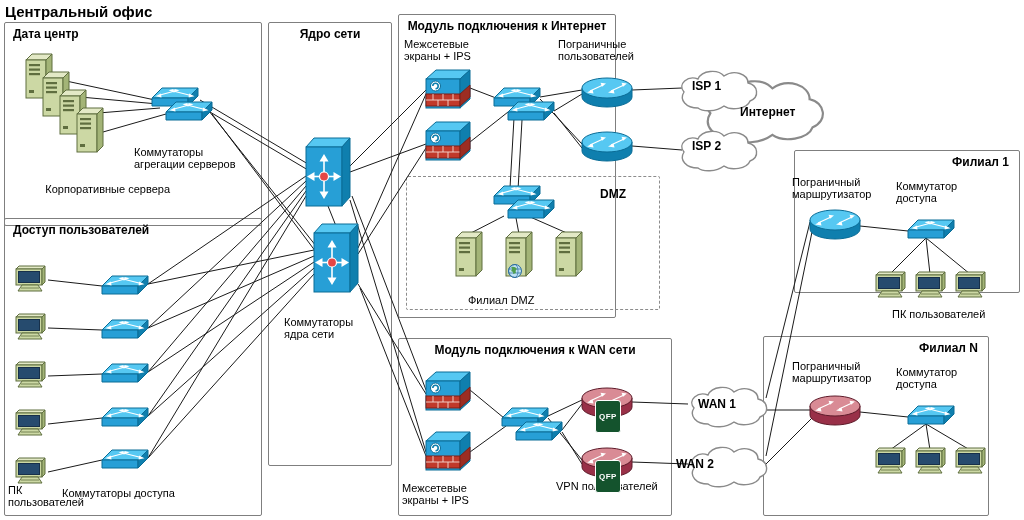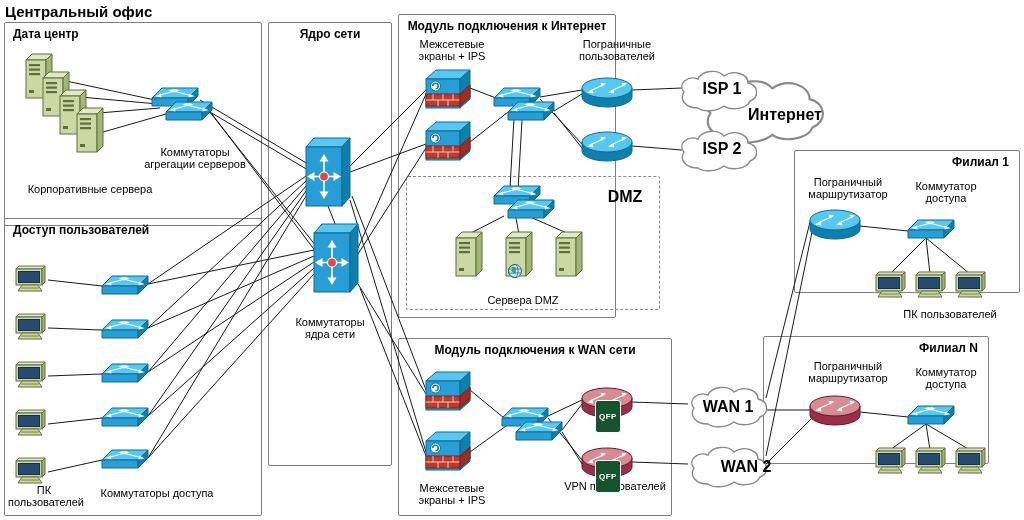--- a/index.html
+++ b/index.html
@@ -5,23 +5,23 @@
   *{box-sizing:border-box;margin:0;padding:0}
   html,body{background:#ffffff}
   body{font-family:"Liberation Sans",sans-serif;color:#000}
   .stage{position:relative;width:1024px;height:520px;background:#fff;overflow:hidden}
   .gbox{position:absolute;border:1px solid #7f7f7f;border-radius:2px;background:transparent}
   .gbox.dashed{border:1px dashed #8c8c8c}
   .gbox-title{position:absolute;top:4px;left:8px;font-size:12px;font-weight:bold;white-space:nowrap}
   .gbox-title.center{left:0;right:0;text-align:center}
   .gbox-title.right{left:auto;right:10px}
   svg.layer{position:absolute;left:0;top:0}
-  .lbl{position:absolute;font-size:11px;line-height:1.12;text-align:center}
-  .lbl.left{text-align:center}
-  .lbl.bold{font-weight:bold;font-size:16px}
+  .lbl{position:absolute;font-size:11px;line-height:1.12;}
+  .lbl.left{text-align:right}
+  .lbl.bold{font-weight:bold;font-size:12px}
   .page-title{position:absolute;left:5px;top:3px;font-size:15px;font-weight:bold}
   .qfp{position:absolute;font-size:8px;font-weight:bold;color:#fff;background:#14532d;
        border:1px solid #fff;border-radius:3px;padding:11px 3px;letter-spacing:.5px}
 </style>
 </head>
 <body>
 
 <div class="stage">
 
   <div class="gbox" style="left:4px;top:22px;width:258px;height:204px">
@@ -36,21 +36,21 @@
   <div class="gbox" style="left:398px;top:14px;width:218px;height:304px">
     <div class="gbox-title center">Модуль подключения к Интернет</div>
   </div>
   <div class="gbox dashed" style="left:406px;top:176px;width:254px;height:134px"></div>
   <div class="gbox" style="left:398px;top:338px;width:274px;height:178px">
     <div class="gbox-title center">Модуль подключения к WAN сети</div>
   </div>
   <div class="gbox" style="left:794px;top:150px;width:226px;height:143px">
     <div class="gbox-title right">Филиал 1</div>
   </div>
-  <div class="gbox" style="left:763px;top:336px;width:226px;height:128px">
+  <div class="gbox" style="left:763px;top:336px;width:226px;height:180px">
     <div class="gbox-title right">Филиал N</div>
   </div>
 
   <svg class="layer" width="1024" height="520" viewBox="0 0 1024 520">
     <defs>
       <g id="d-switch">
         <polygon points="10,0 46,0 36,10 0,10" fill="#56c8f2" stroke="#0a6c96" stroke-width="1"></polygon>
         <polygon points="0,10 36,10 36,18 0,18" fill="#279fd6" stroke="#0a6c96" stroke-width="1"></polygon>
         <polygon points="36,18 36,10 46,0 46,8" fill="#0f7fae" stroke="#0a6c96" stroke-width="1"></polygon>
         <g stroke="#fff" stroke-width="1.2" fill="none">
@@ -265,33 +265,33 @@
 
   <div class="page-title">Центральный офис</div>
 
   <div class="lbl left" style="left:10px;top:183px;width:160px">Корпоративные сервера</div>
   <div class="lbl" style="left:134px;top:146px;width:122px">Коммутаторы агрегации серверов</div>
   <div class="lbl" style="left:284px;top:316px;width:92px">Коммутаторы ядра сети</div>
 
   <div class="lbl" style="left:404px;top:38px;width:96px">Межсетевые экраны + IPS</div>
   <div class="lbl" style="left:558px;top:38px;width:118px">Пограничные пользователей</div>
   <div class="lbl bold" style="left:600px;top:188px;width:50px">DMZ</div>
-  <div class="lbl" style="left:468px;top:294px;width:110px">Сервера DMZ</div>
+  <div class="lbl" style="left:468px;top:294px;width:110px">Филиал DMZ</div>
 
   <div class="lbl" style="left:8px;top:484px;width:72px">ПК пользователей</div>
-  <div class="lbl" style="left:92px;top:487px;width:130px">Коммутаторы доступа</div>
+  <div class="lbl" style="left:62px;top:487px;width:130px">Коммутаторы доступа</div>
 
   <div class="lbl" style="left:402px;top:482px;width:100px">Межсетевые экраны + IPS</div>
   <div class="lbl" style="left:556px;top:480px;width:118px">VPN пользователей</div>
 
   <div class="lbl bold" style="left:692px;top:80px;width:60px">ISP 1</div>
   <div class="lbl bold" style="left:692px;top:140px;width:60px">ISP 2</div>
   <div class="lbl bold" style="left:740px;top:106px;width:90px">Интернет</div>
   <div class="lbl bold" style="left:698px;top:398px;width:60px">WAN 1</div>
-  <div class="lbl bold" style="left:716px;top:458px;width:60px">WAN 2</div>
+  <div class="lbl bold" style="left:676px;top:458px;width:60px">WAN 2</div>
 
   <div class="lbl" style="left:792px;top:176px;width:112px">Пограничный маршрутизатор</div>
   <div class="lbl" style="left:896px;top:180px;width:100px">Коммутатор доступа</div>
   <div class="lbl" style="left:892px;top:308px;width:116px">ПК пользователей</div>
 
   <div class="lbl" style="left:792px;top:360px;width:112px">Пограничный маршрутизатор</div>
   <div class="lbl" style="left:896px;top:366px;width:100px">Коммутатор доступа</div>
 
   <div class="qfp" style="left:595px;top:400px">QFP</div>
   <div class="qfp" style="left:595px;top:460px">QFP</div>

